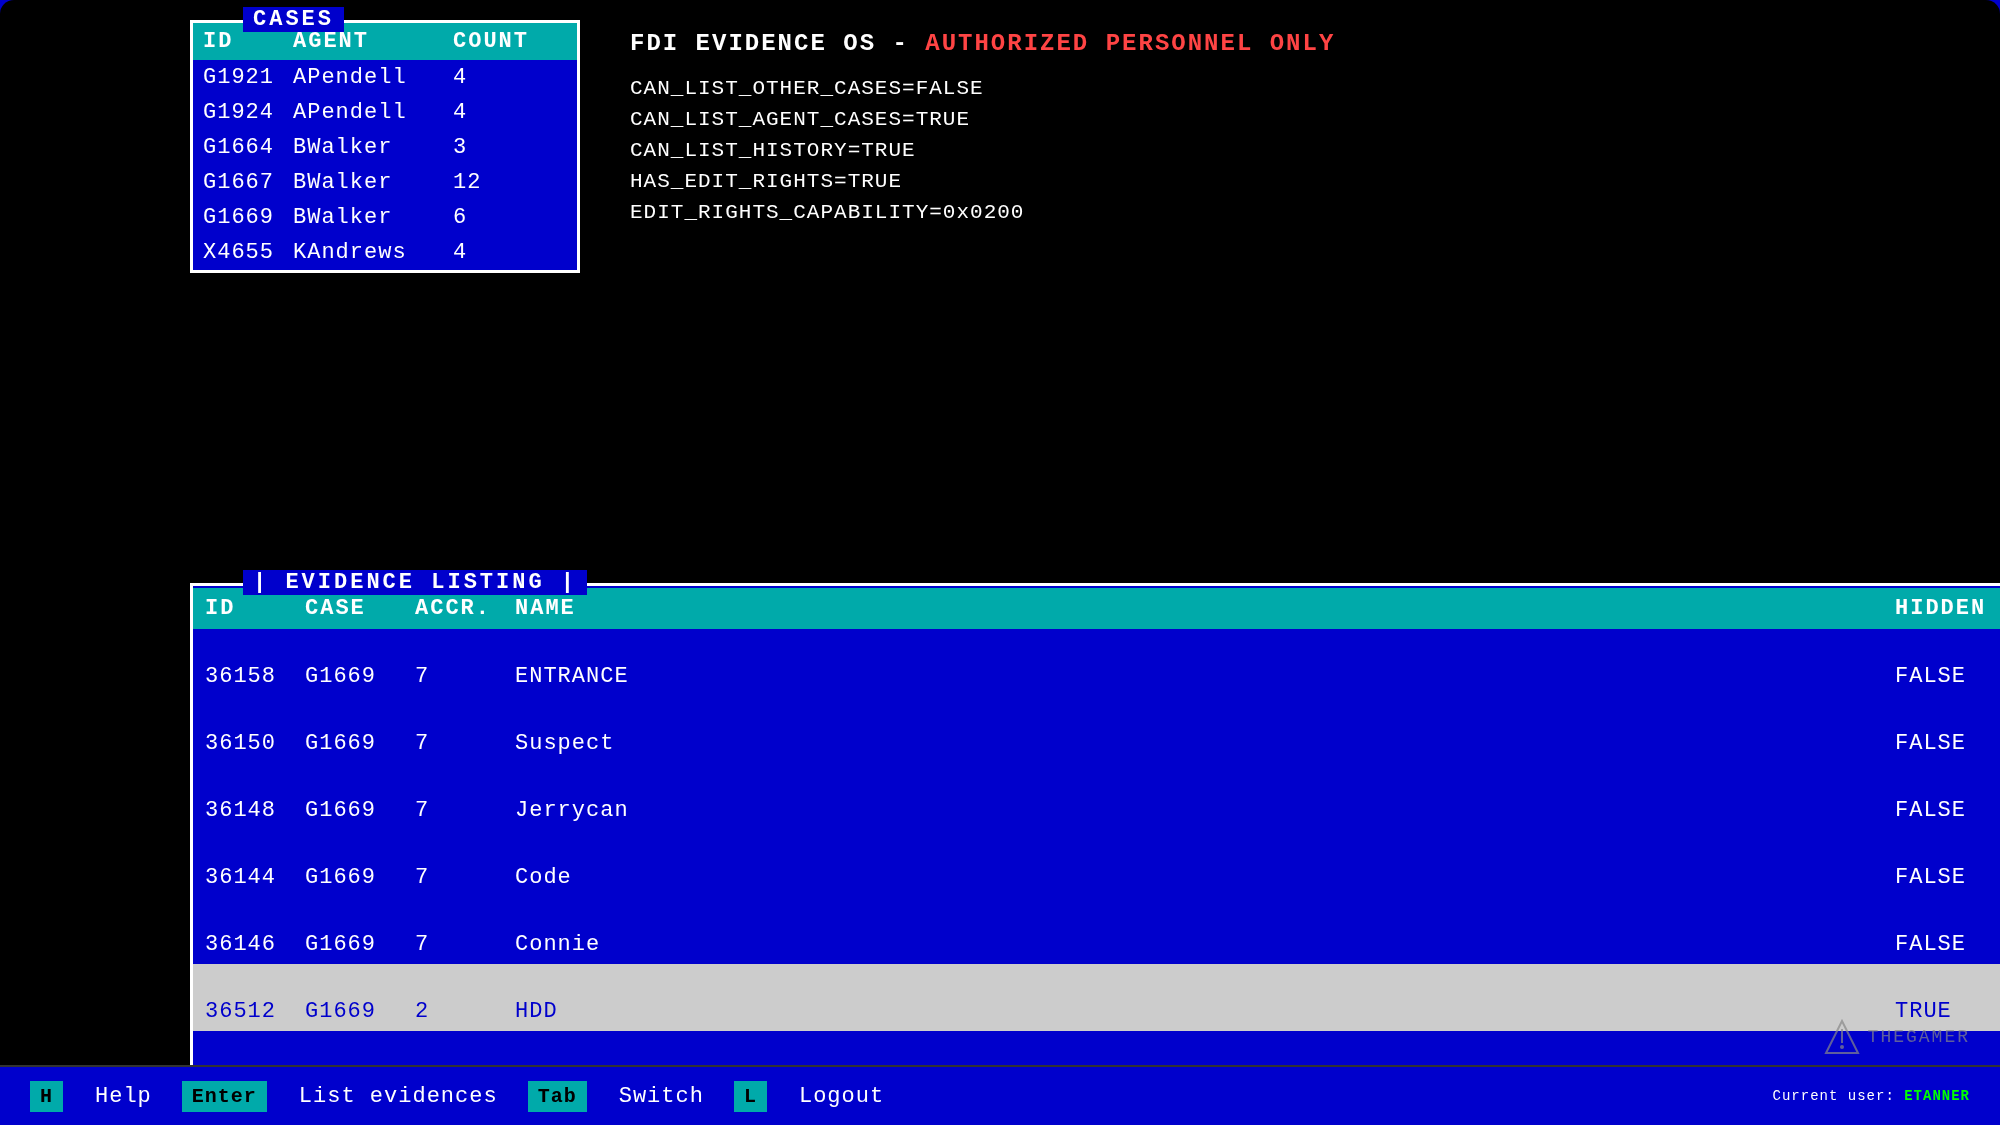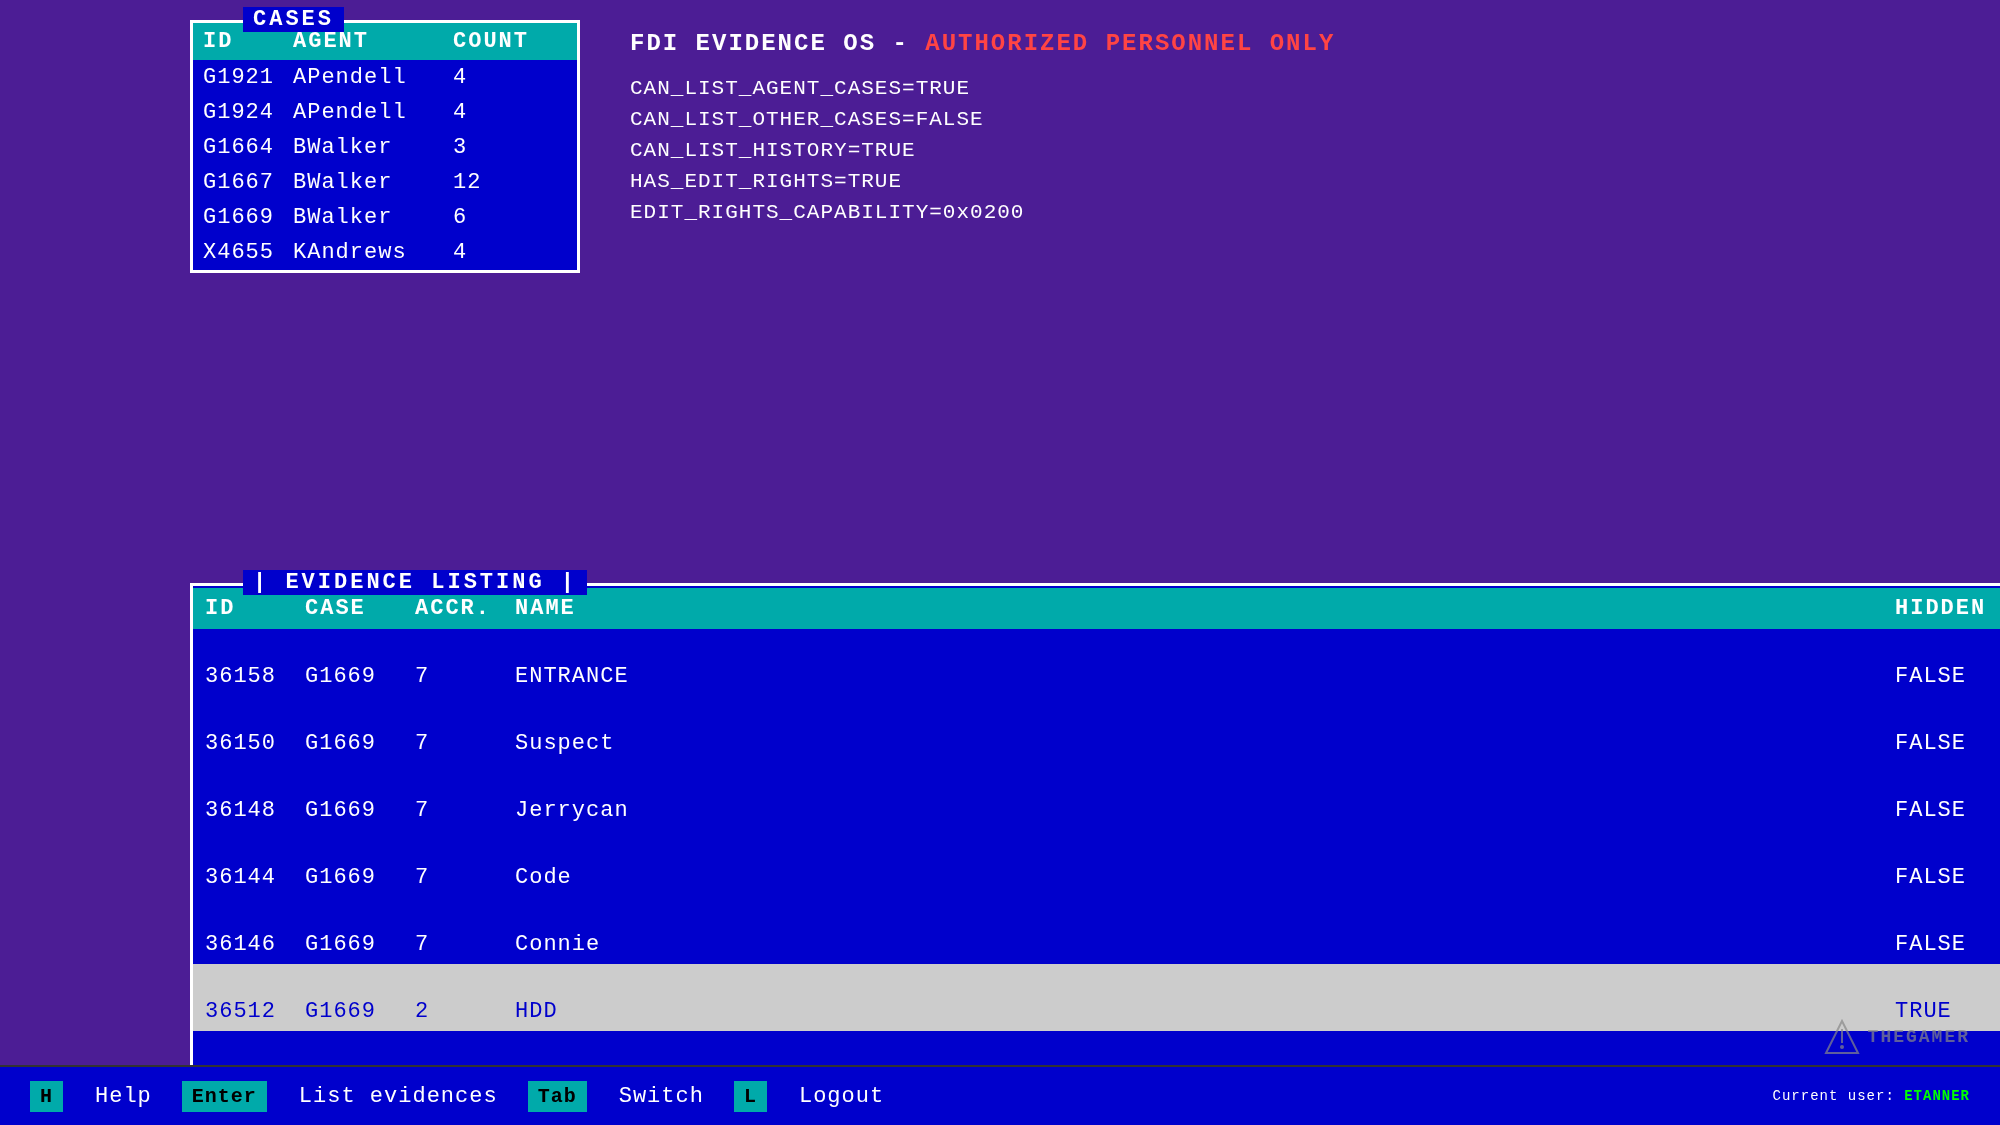--- a/index.html
+++ b/index.html
@@ -9,22 +9,23 @@
       height: 1125px;
       overflow: hidden;
       font-family: 'Courier New', Courier, monospace;
       color: #ffffff;
       position: relative;
     }
 
     .main-bg {
       width: 100%;
       height: 100%;
-      background: #4c1d95;
+      background: #000000;
       position: relative;
+      border-radius: 14px;
     }
 
     
     .cases-panel {
       position: absolute;
       top: 20px;
       left: 190px;
       width: 390px;
       border: 3px solid #ffffff;
       background: #0000cc;
@@ -192,21 +193,21 @@
     }
 
     .watermark-icon {
       width: 36px;
       height: 36px;
     }
 
     .watermark-text {
       color: #888888;
       font-size: 18px;
-      font-weight: bold;
+      font-weight: normal;
       letter-spacing: 2px;
     }
 
     .panel-border-title {
       position: relative;
       border: 3px solid #ffffff;
     }
 
     .border-title-label {
       position: absolute;
@@ -269,22 +270,22 @@
           <span>4</span>
         </div>
       </div>
   </div>
 
   <div class="info-panel">
     <div class="info-title">
       <span>FDI EVIDENCE OS - </span><span class="authorized">AUTHORIZED PERSONNEL ONLY</span>
     </div>
     <div id="info-lines">
+        <div class="info-line">CAN_LIST_OTHER_CASES=FALSE</div>
         <div class="info-line">CAN_LIST_AGENT_CASES=TRUE</div>
-        <div class="info-line">CAN_LIST_OTHER_CASES=FALSE</div>
         <div class="info-line">CAN_LIST_HISTORY=TRUE</div>
         <div class="info-line">HAS_EDIT_RIGHTS=TRUE</div>
         <div class="info-line">EDIT_RIGHTS_CAPABILITY=0x0200</div>
       </div>
   </div>
 
   <div class="evidence-panel panel-border-title">
     <span class="border-title-label">
       | <span>EVIDENCE LISTING</span> |
     </span>

